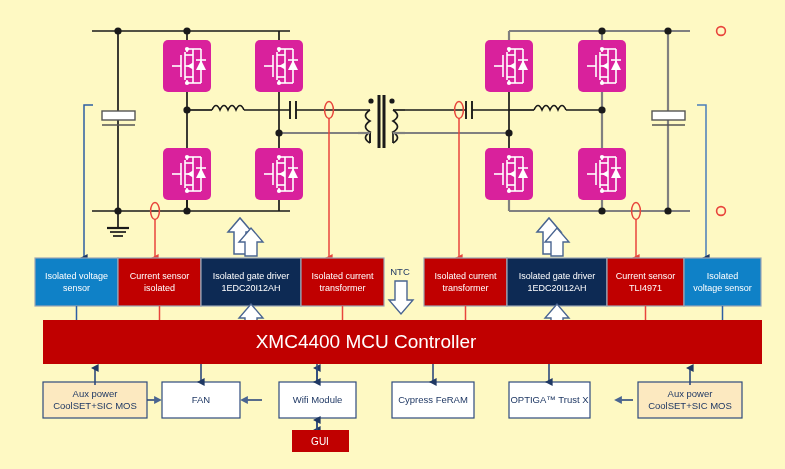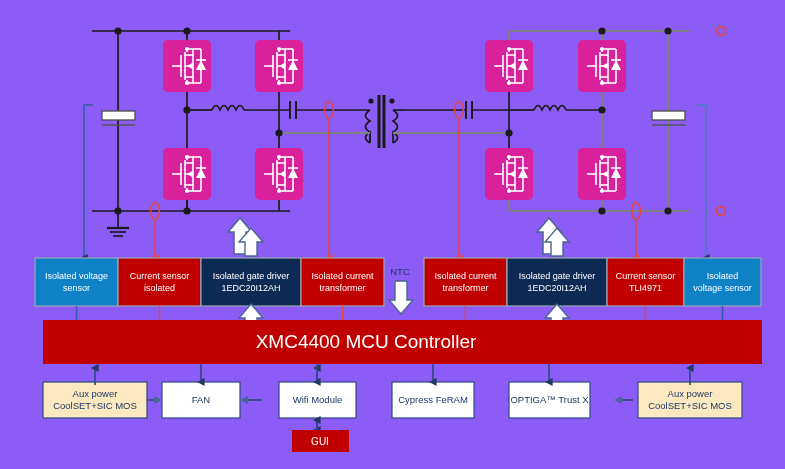--- a/index.html
+++ b/index.html
@@ -1,17 +1,17 @@
 <!DOCTYPE html>
 <html><head>
 <meta charset="utf-8">
 <style>
   html,body{margin:0;padding:0;background:#ffffff;}
   body{width:785px;height:469px;overflow:hidden;font-family:"Liberation Sans",sans-serif;}
-  #root{position:relative;width:785px;height:469px;background:#8b5cf6;}
+  #root{position:relative;width:785px;height:469px;background:#fef9c3;}
   svg{display:block;}
   .lbl{font-family:"Liberation Sans",sans-serif;}
 </style>
 </head>
 <body>
 
 <div id="root">
 <svg id="scene" width="785" height="469" viewBox="0 0 785 469">
   <defs>
     <marker id="arrNavy" markerWidth="9" markerHeight="9" refX="4.5" refY="4.2" orient="auto" markerUnits="userSpaceOnUse">

